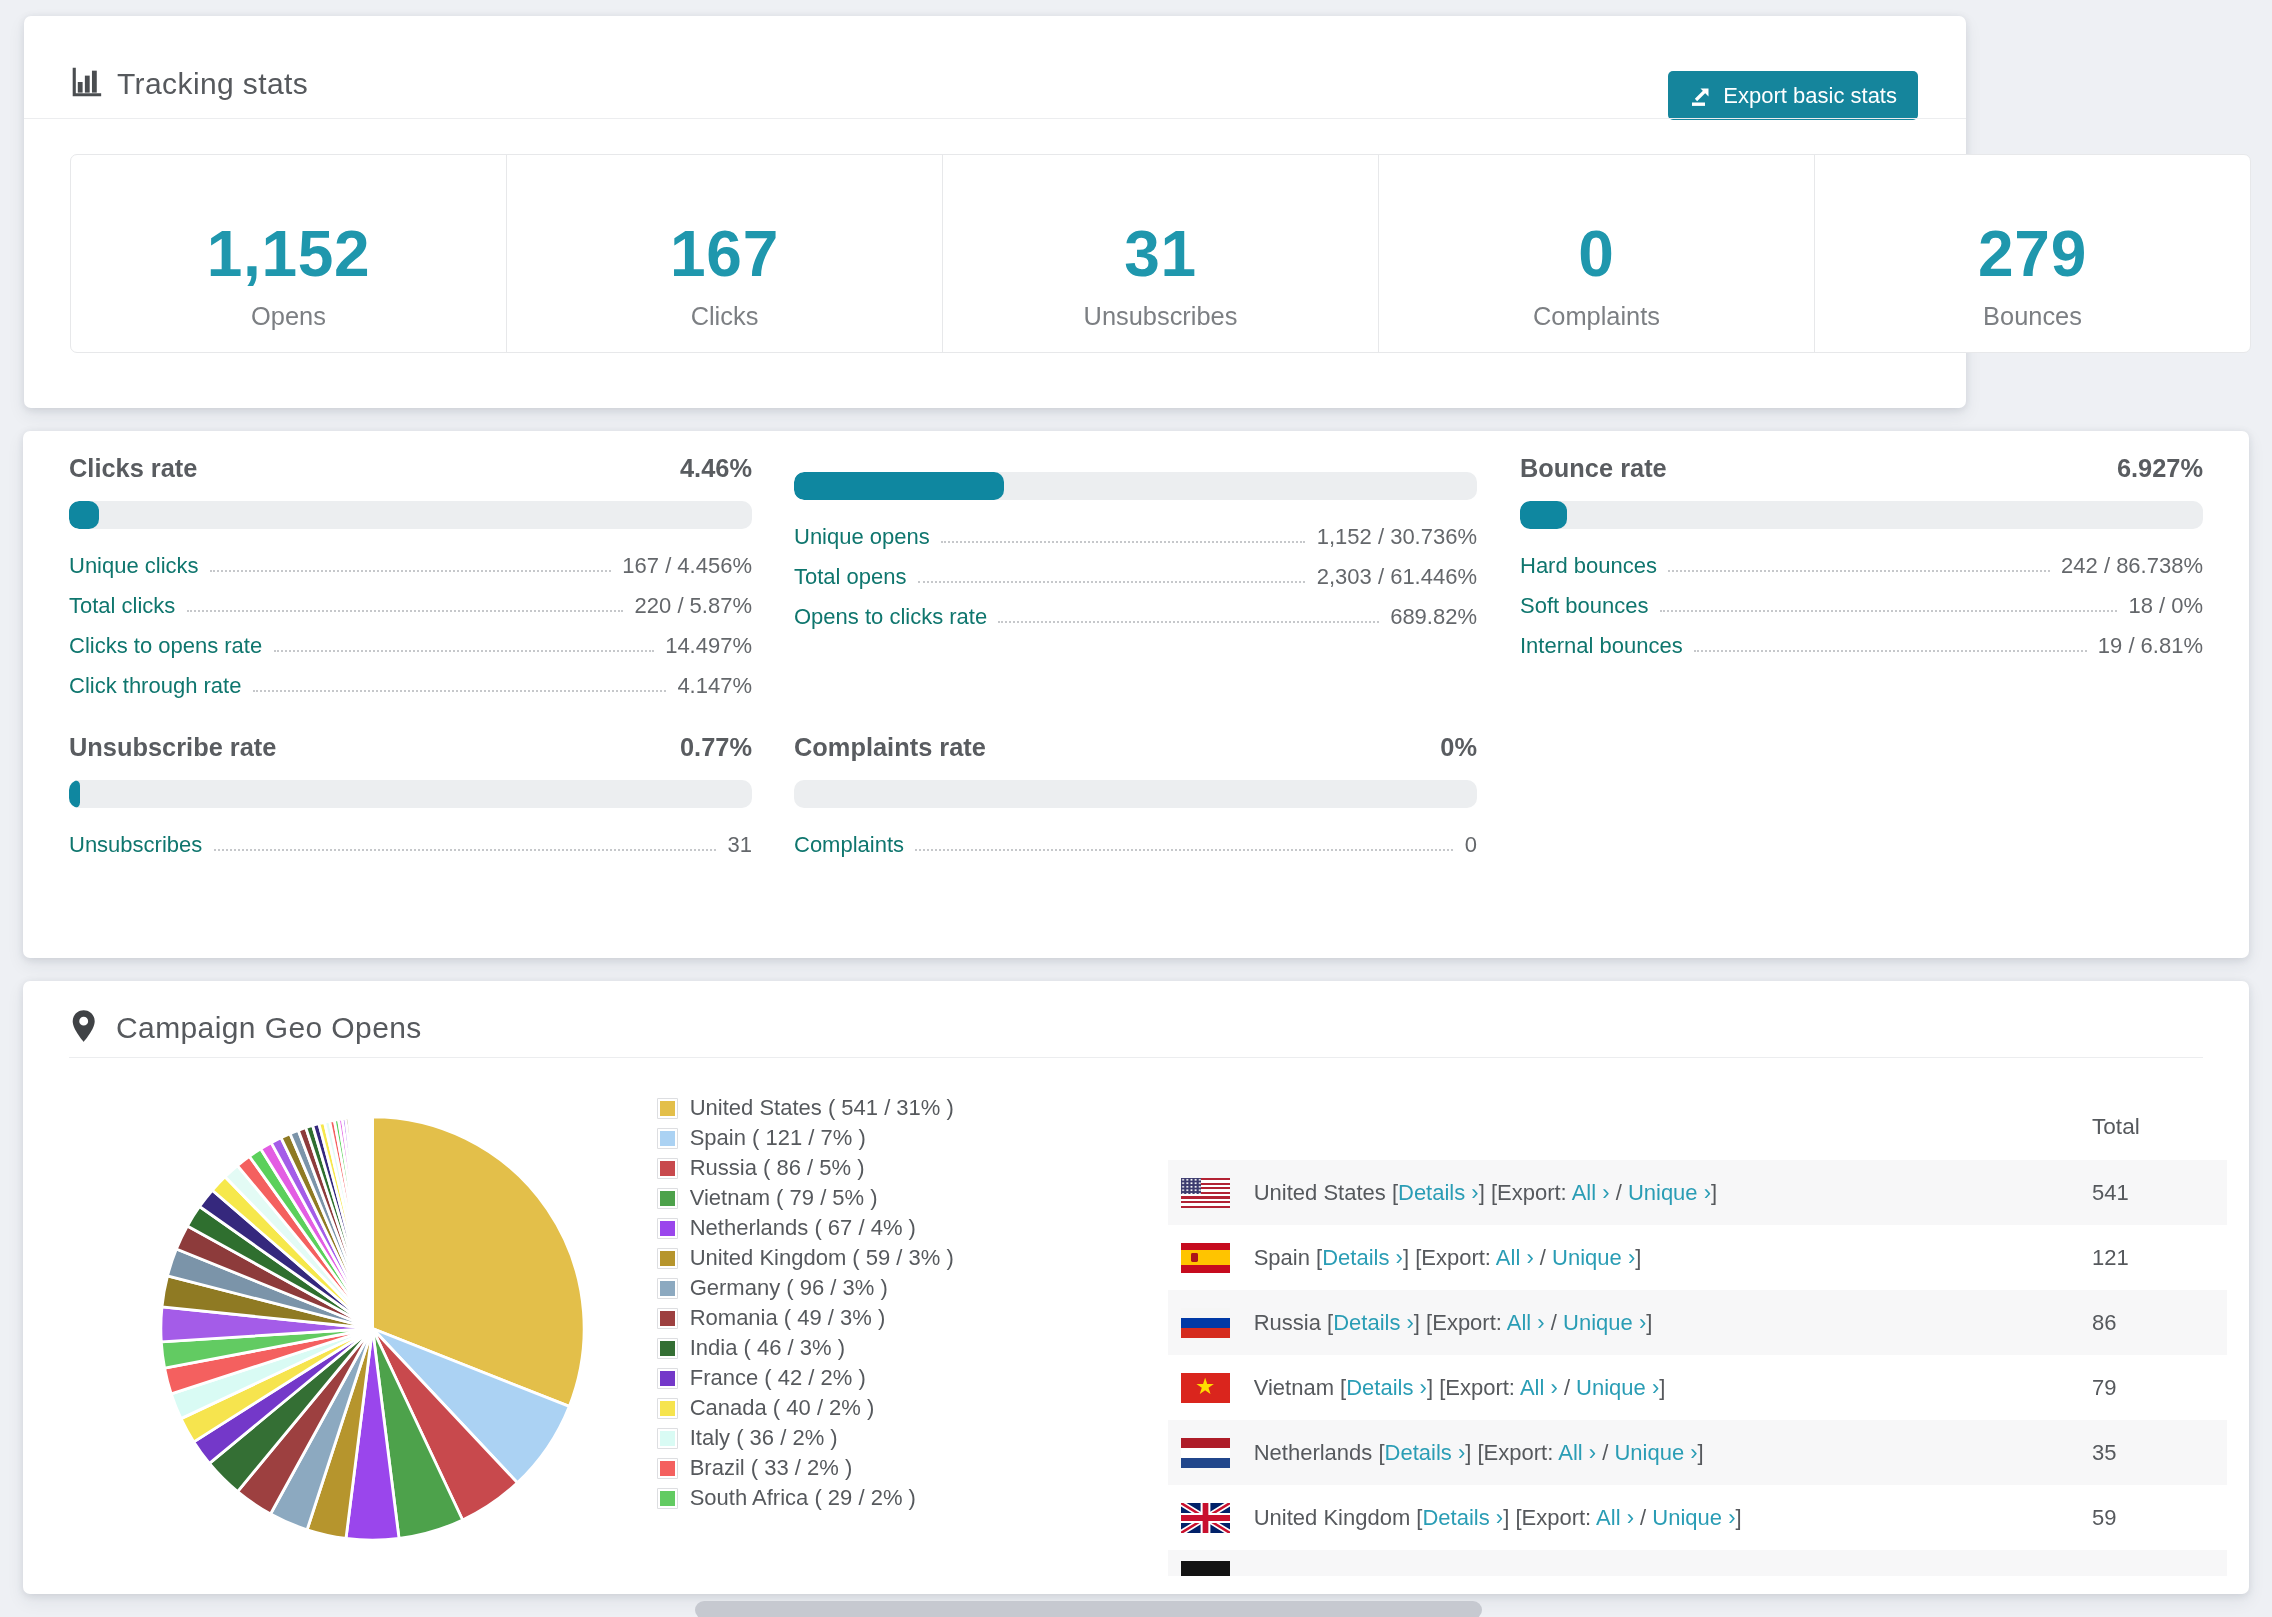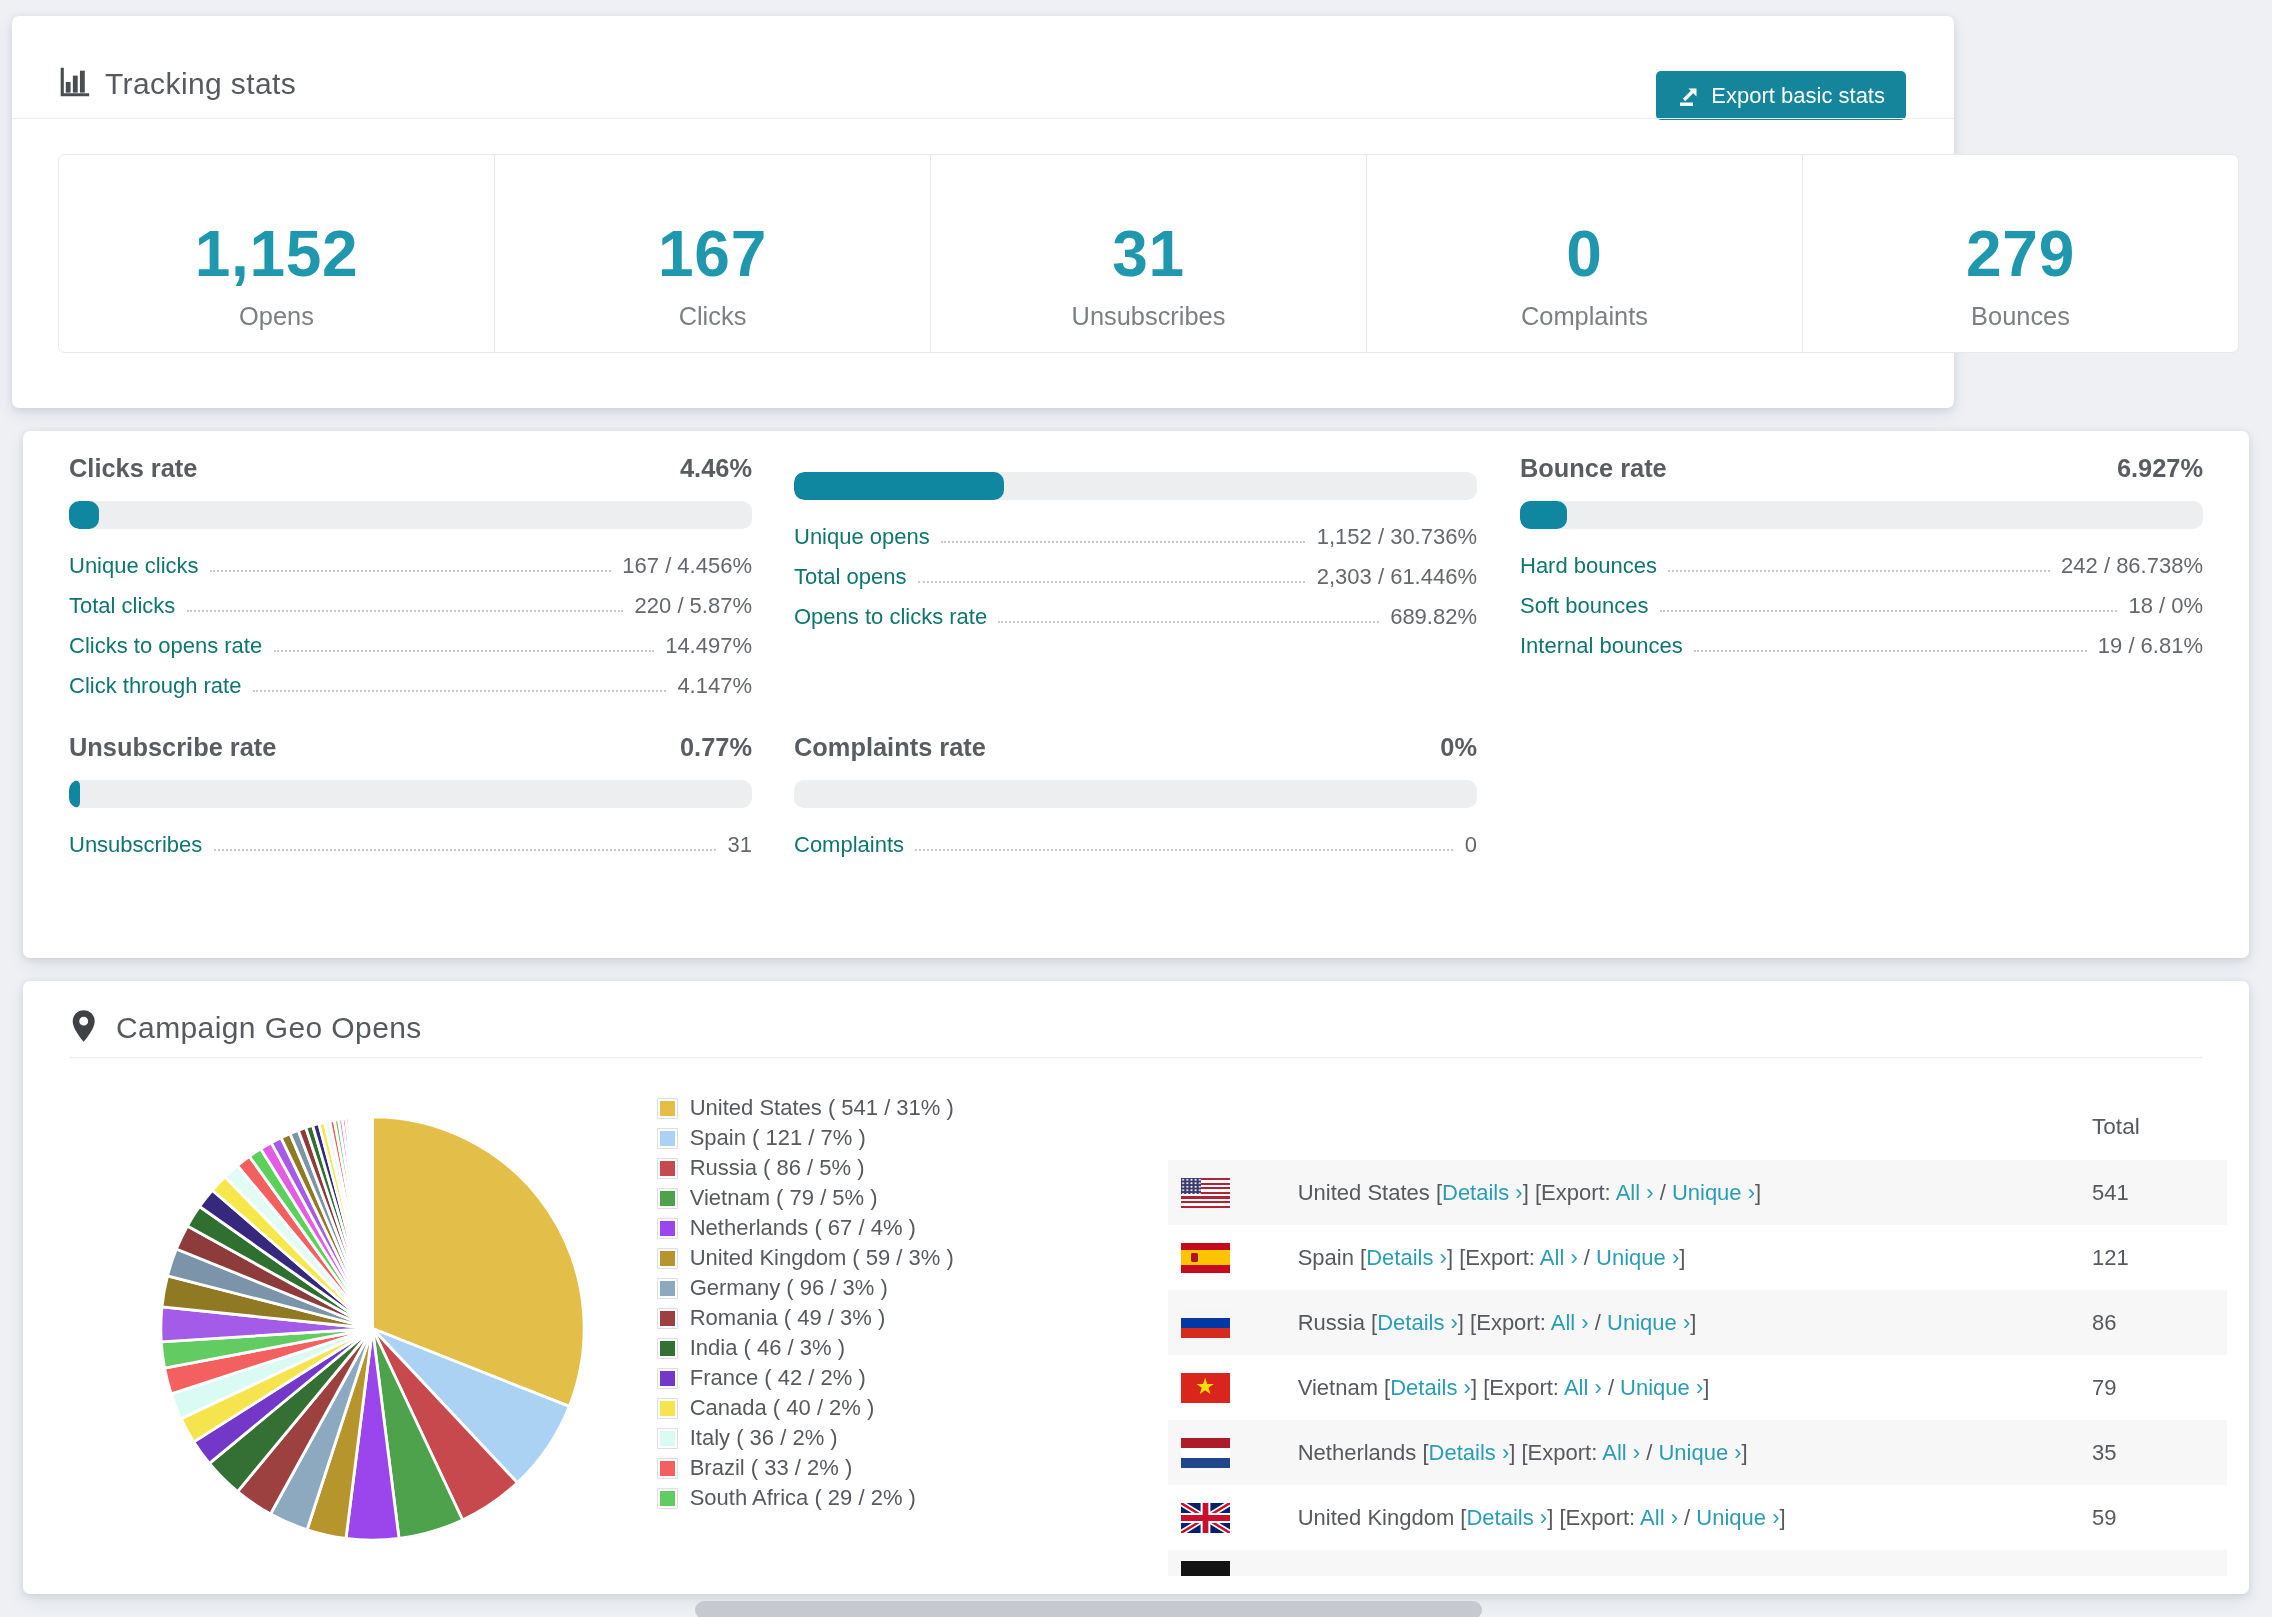--- a/index.html
+++ b/index.html
@@ -4,21 +4,21 @@
 <style>
   * { margin:0; padding:0; box-sizing:border-box; }
   html,body { width:2273px; height:1618px; overflow:hidden;
     font-family:"Liberation Sans", sans-serif; background:#eef0f4; position:relative; }
   .card { position:absolute; background:#fff; border-radius:7px;
     box-shadow:0 1.4px 7px rgba(40,50,70,.10), 0 7px 17px rgba(40,50,70,.08); }
   .card-title { position:absolute; font-size:30px; color:#56595d; letter-spacing:0.4px; white-space:nowrap; }
   .card-divider { position:absolute; left:46px; right:46px; height:0.7px; background:#ecedef; }
 
   
-  #card-tracking { left:12px; top:16px; width:1942px; height:392px; }
+  #card-tracking { left:24px; top:16px; width:1942px; height:392px; }
   #tracking-icon { position:absolute; left:46px; top:49px; width:34px; height:34px; }
   #export-btn { position:absolute; right:48px; top:55px; height:49px; background:#15859c;
     border:none; border-radius:5px; color:#fff; font-size:22px; padding:0 21px;
     display:flex; align-items:center; gap:10px; cursor:pointer; font-family:inherit; }
   #stats-row { position:absolute; left:46px; top:138px; width:2181px; height:199px;
     border:0.7px solid #e7e8ea; border-radius:7px; display:flex; background:#fff; }
   .stat-cell { flex:1; border-right:0.7px solid #e7e8ea; text-align:center; padding-top:62px; }
   .stat-cell:last-child { border-right:none; }
   .stat-value { font-size:64px; font-weight:bold; color:#1f97ad; letter-spacing:0.7px; }
   .stat-label { font-size:25.4px; color:#7c7f83; margin-top:11.3px; }
@@ -63,21 +63,21 @@
     background-image:radial-gradient(#fff 0.8px, transparent 1.2px); background-size:4.2px 3.5px; }
   .flag-es { background:linear-gradient(180deg,#c60b1e 0 25%,#ffc400 25% 75%,#c60b1e 75%); }
   .flag-es::before { content:""; position:absolute; left:10px; top:10.6px; width:7px; height:9.2px;
     background:#ad1519; border-radius:1.4px; }
   .flag-ru { background:linear-gradient(180deg,#f6f6f6 0 33.3%,#0039a6 33.3% 66.6%,#d52b1e 66.6%); }
   .flag-vn { background:#da251d; }
   .flag-vn::before { content:"★"; position:absolute; left:50%; top:50%;
     transform:translate(-50%,-54%); color:#ffde00; font-size:22.6px; }
   .flag-nl { background:linear-gradient(180deg,#ae1c28 0 33.3%,#fff 33.3% 66.6%,#21468b 66.6%); }
   .flag-de-sliver { position:absolute; left:12.7px; bottom:0; width:49px; height:15.5px; background:#131313; }
-  .geo-name { font-size:22px; white-space:nowrap;margin-left:44px; }
+  .geo-name { font-size:22px; white-space:nowrap; }
   .geo-name .t-dark { color:#56595d; }
   .geo-name .t-link { color:#2a9db5; cursor:pointer; }
   .geo-total { position:absolute; left:924px; font-size:22px; color:#56595d; }
   .geo-row.partial { height:26px; overflow:hidden; }
 
   #hscrollbar { position:absolute; left:695px; top:1601px; width:787px; height:18.4px;
     background:#c6c9d0; border-radius:9.2px; }
 </style>
 </head>
 <body>

